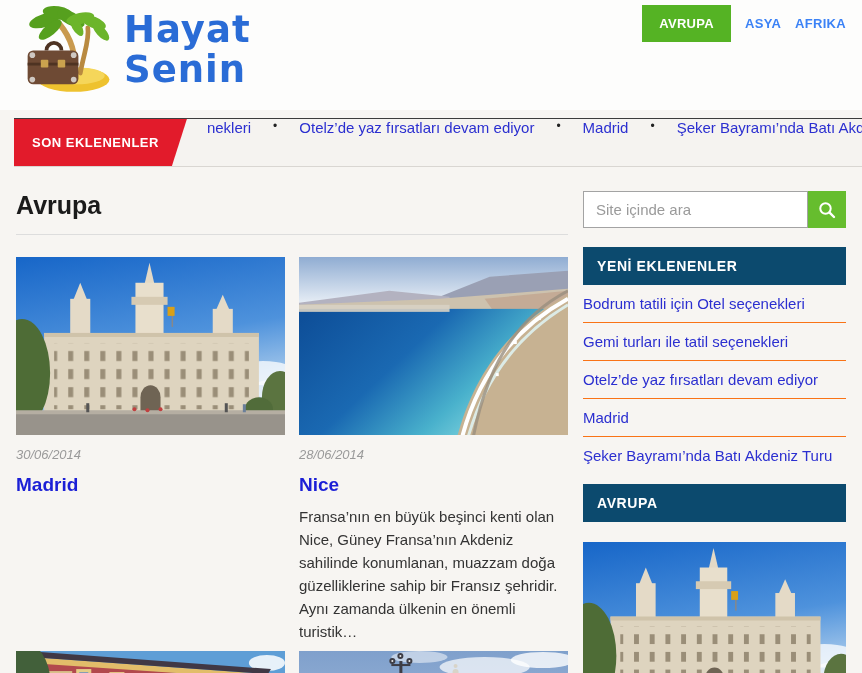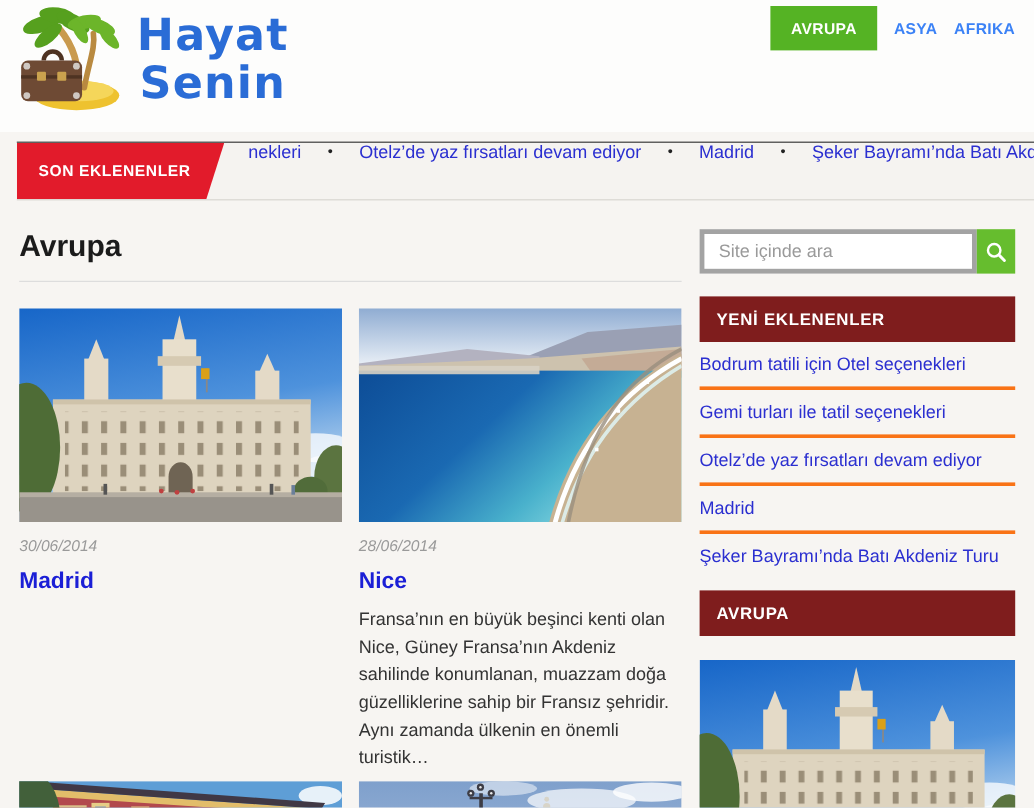--- a/index.html
+++ b/index.html
@@ -6,21 +6,21 @@
   html, body { width: 862px; height: 673px; overflow: hidden; }
   body {
     font-family: "Liberation Sans", sans-serif;
     background: #f7f5f2;
     position: relative;
   }
   a { text-decoration: none; cursor: pointer; }
 
   
   .header { background: #fdfdfc; height: 110px; position: relative; }
-  .logo { position: absolute; left: 12px; top: 4px; display: flex; align-items: center; cursor: pointer; text-align: center; }
+  .logo { position: absolute; left: 22px; top: 4px; display: flex; align-items: center; cursor: pointer; }
   .logo-icon { width: 94px; height: 92px; }
   .logo-text { margin-left: 8px; color: #2a6cd6; font-weight: 700; font-size: 37px; line-height: 40px; letter-spacing: 1px; font-family: "DejaVu Sans", sans-serif; }
   .topnav { position: absolute; top: 5px; right: 16px; display: flex; align-items: stretch; }
   .topnav a { display: flex; align-items: center; font-size: 13px; font-weight: 700; color: #3b82f6; letter-spacing: .3px; margin-left: 14px; }
   .topnav a.active { background: #55b324; color: #fff; padding: 0 17px; margin-left: 0; height: 37px; }
 
   
   .ticker {
     margin: 8px 0 0 14px; height: 49px;
     background: #f5f3f0;
@@ -48,31 +48,31 @@
   .thumb { width: 269px; height: 178px; display: block; cursor: pointer; }
   .date { margin-top: 12px; font-style: italic; color: #9a9a9a; font-size: 13px; font-family: Liberation Sans, sans-serif; }
   .card h2 { margin: 12px 0 9px; font-size: 19px; }
   .card h2 a { color: #1b1fd6; }
   .card p { font-size: 15px; line-height: 23px; color: #333; }
   .bottom-row { display: flex; gap: 14px; margin-top: 8px; }
 
   
   .search { display: flex; }
   .search input {
-    flex: 1; height: 37px; border: 4px solid #a3a3a3; background: #fff;
+    flex: 1; height: 37px; border: 1px solid #a3a3a3; background: #fff;
     padding: 0 12px; font-size: 15px; color: #444; outline: none;
     font-family: "Liberation Sans", sans-serif;
   }
   .search input::placeholder { color: #9a9a9a; }
   .search button { width: 41px; height: 37px; background: #66bd2e; border: none; cursor: pointer; display: flex; align-items: center; justify-content: center; }
   .widget-title {
-    background: #7f1d1d; color: #fff; font-size: 14px; font-weight: 700;
+    background: #0c4a6e; color: #fff; font-size: 14px; font-weight: 700;
     letter-spacing: .6px; padding: 11px 14px; margin-top: 19px;
   }
-  .side-links a { display: block; padding: 8px 0; border-bottom: 3px solid #f97316; color: #2b2fd0; font-size: 15px; line-height: 21px; }
+  .side-links a { display: block; padding: 8px 0; border-bottom: 1px solid #f97316; color: #2b2fd0; font-size: 15px; line-height: 21px; }
   .side-links a:last-child { border-bottom: none; }
   .widget-title.second { margin-top: 10px; }
   .side-img { width: 263px; height: 153px; display: block; margin-top: 20px; cursor: pointer; }
   .hidden-defs { position: absolute; width: 0; height: 0; }
 </style>
 </head>
 <body>
 
 <svg class="hidden-defs" aria-hidden="true">
   <defs>

